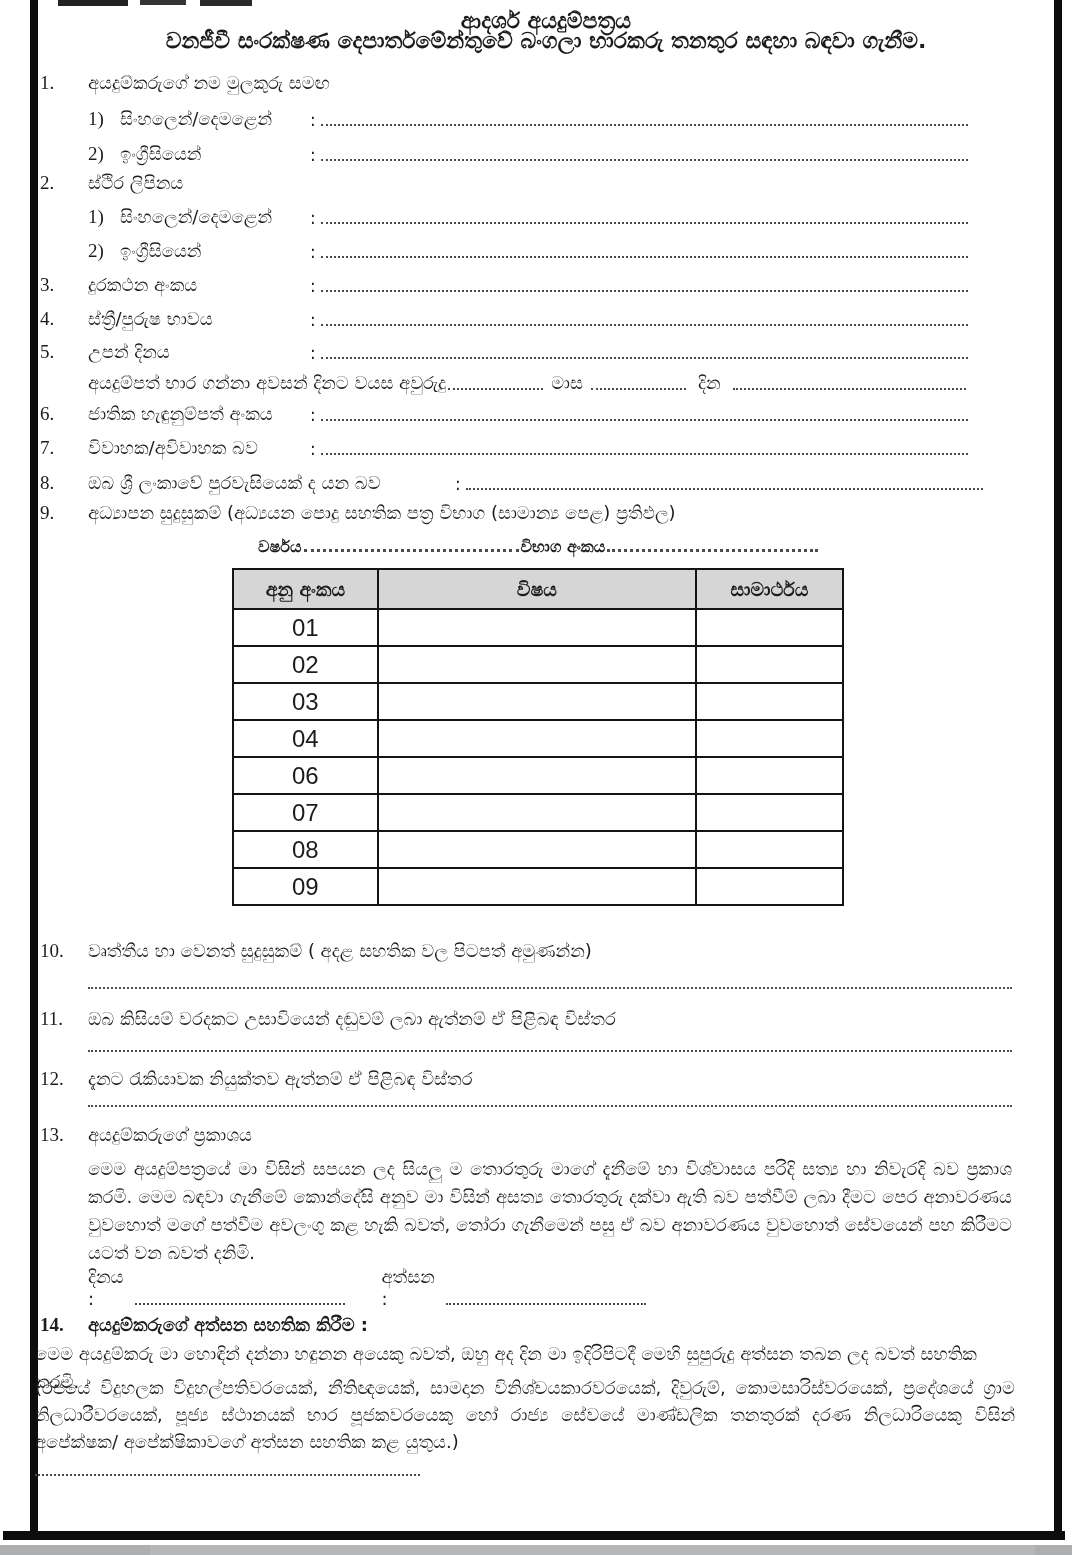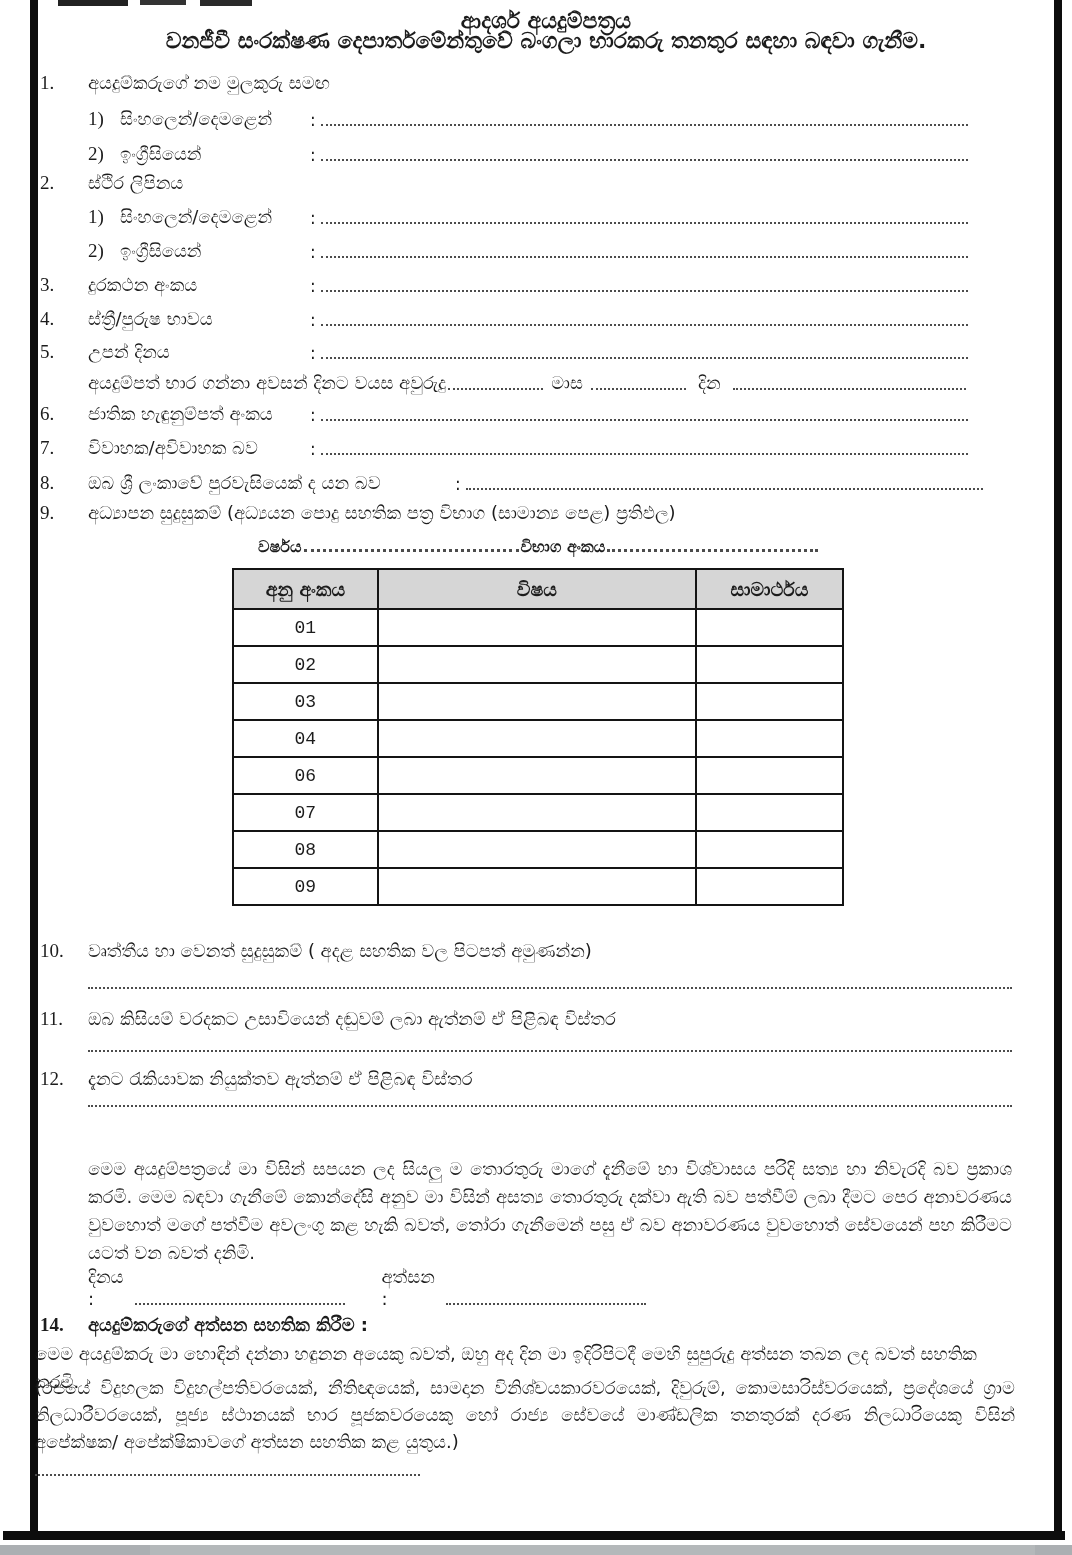--- a/index.html
+++ b/index.html
@@ -18,21 +18,21 @@
   .colon{margin-right:3px;font-size:17px;}
   .dots{flex:1;border-bottom:2px dotted #4c4c4c;height:2px;margin:0 2px 4px 2px;}
   .dotsline{border-bottom:2px dotted #4c4c4c;height:2px;}
   .para{font-size:18px;line-height:28px;text-align:justify;}
   
   .bar{background:#0d0d0d;}
   
   table.marks{border-collapse:collapse;}
   table.marks th,table.marks td{border:2px solid #141414;}
   table.marks th{background:#d6d6d6;font-size:19px;font-weight:bold;height:38px;padding:0 6px;}
-  table.marks td{height:33px;font-family:Liberation Mono, monospace;font-size:18px;text-align:center;}
+  table.marks td{height:33px;font-family:Liberation Sans, sans-serif;font-size:24px;text-align:center;}
   .graybar{background:#b4b8ba;}
   .graybar .seg{position:absolute;top:0;bottom:0;}
 </style>
 </head>
 <body>
 
 <div class="page">
 
   <div class="abs bar" style="left:30px;top:0;width:8px;height:1540px;"></div>
   <div class="abs bar" style="left:1054px;top:0;width:8px;height:1540px;"></div>
@@ -204,20 +204,24 @@
     <span class="lbl">ඔබ කිසියම් වරදකට උසාවියෙන් දඬුවම් ලබා ඇත්නම් ඒ පිළිබඳ විස්තර</span>
   </div>
   <div class="abs dotsline" style="left:88px;top:1048px;width:924px;"></div>
 
   <div class="abs frow" style="left:40px;top:1068px;width:930px;">
     <span class="num">12.</span>
     <span class="lbl">දැනට රැකියාවක නියුක්තව ඇත්නම් ඒ පිළිබඳ විස්තර</span>
   </div>
   <div class="abs dotsline" style="left:88px;top:1103px;width:924px;"></div>
 
+  <div class="abs frow" style="left:40px;top:1124px;width:930px;">
+    <span class="num">13.</span>
+    <span class="lbl">අයදුම්කරුගේ ප්‍රකාශය</span>
+  </div>
   <div class="abs para" style="left:88px;top:1155px;width:924px;">මෙම අයදුම්පත්‍රයේ මා විසින් සපයන ලද සියලු ම තොරතුරු මාගේ දැනීමේ හා විශ්වාසය පරිදි සත්‍ය හා නිවැරදි බව ප්‍රකාශ කරමි. මෙම බඳවා ගැනීමේ කොන්දේසි අනුව මා විසින් අසත්‍ය තොරතුරු දක්වා ඇති බව පත්වීම් ලබා දීමට පෙර අනාවරණය  වුවහොත් මගේ පත්වීම අවලංගු කළ හැකි බවත්, තෝරා ගැනීමෙන් පසු ඒ බව අනාවරණය වුවහොත් සේවයෙන් පහ කිරීමට යටත් වන බවත් දනිමි.</div>
 
   <div class="abs frow" style="left:88px;top:1266px;width:560px;">
     <span class="lbl">දිනය :</span>
     <span class="dots" style="flex:0 0 210px;"></span>
     <span class="lbl" style="margin-left:34px;">අත්සන :</span>
     <span class="dots" style="flex:0 0 200px;"></span>
   </div>
 
   <div class="abs frow" style="left:40px;top:1298px;width:930px;margin-top:16px;">

